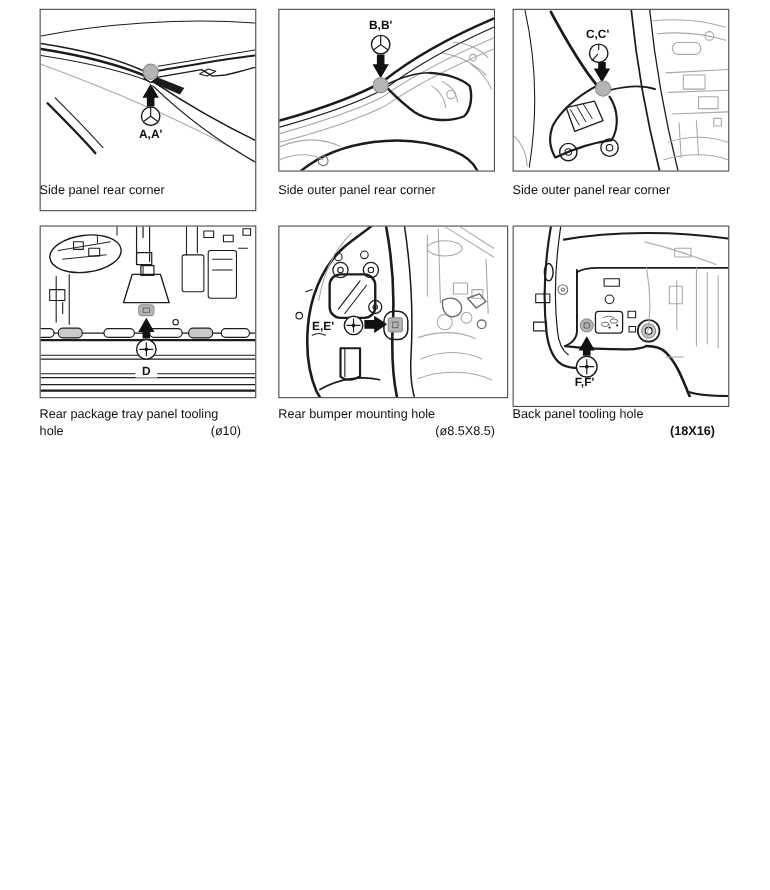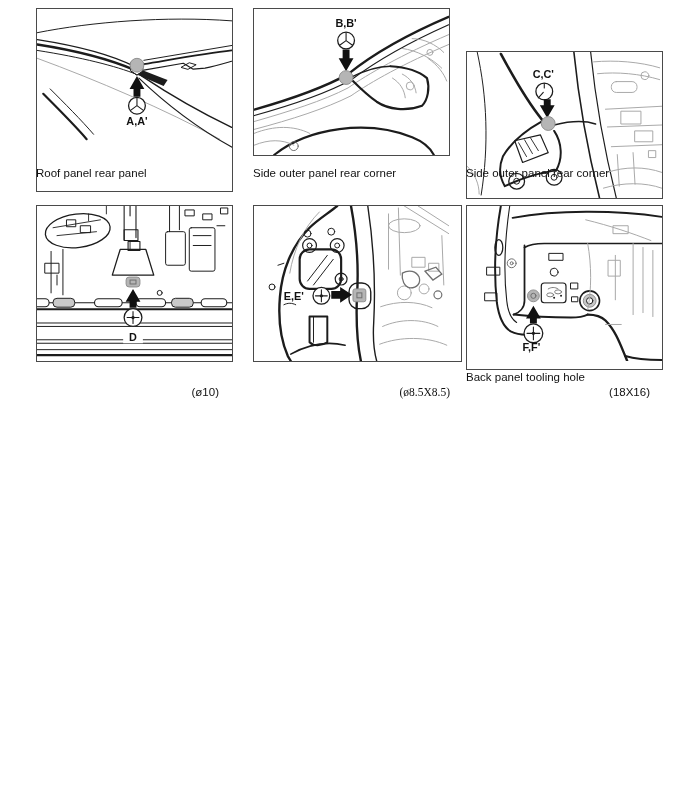--- a/index.html
+++ b/index.html
@@ -86,21 +86,21 @@
     <text class="mlabel" x="93" y="18">B,B'</text>
     <g>
       <circle class="skf w13" cx="93" cy="32" r="8.5"></circle>
       <path class="sk w11" d="M93,24 V32 M93,32 L86.5,36.8 M93,32 L99.5,36.8"></path>
     </g>
     <path class="fa" d="M93,63 l-7.5,-13 l4,0 l0,-9 l7,0 l0,9 l4,0 z"></path>
     <circle class="fdot" cx="93" cy="69.5" r="7"></circle>
   </svg>
 </figure>
 
-<figure class="panel" style="left:466px;top:8px;width:197px;height:148px;margin-top:43px;">
+<figure class="panel" style="left:466px;top:8px;width:197px;height:148px;">
   <svg width="195" height="146" viewBox="0 0 197 148">
     <g>
       <path class="sk w1" d="M10,0 C20,45 22,95 14,145"></path>
       <path class="sk w26" d="M34,2 C48,28 62,52 76,69"></path>
       <path class="sk w16" d="M88,74 C104,70 118,69 130,73"></path>
       <path class="sk w2" d="M76,70 C58,80 44,92 36,106 C32,116 32,126 38,136 C55,128 74,122 90,120 C97,108 96,92 88,80"></path>
       <path class="sk w12" d="M48,90 L74,84 L82,102 L56,112 z"></path>
       <path class="sk w09" d="M52,92 L60,106 M58,89 L66,103 M64,87 L72,100"></path>
       <circle class="sk w13" cx="50" cy="131" r="8"></circle>
         <circle class="sk w1" cx="50" cy="131" r="3"></circle>
@@ -268,31 +268,33 @@
     <g>
       <circle class="skf w13" cx="67" cy="129" r="9.5"></circle>
       <path class="sk w11" d="M67,122.5 V135.5 M60.5,129 H73.5"></path>
       <circle class="fk" cx="67" cy="129" r="1.7"></circle>
     </g>
     <text class="mlabel" x="65" y="147">F,F'</text>
   </svg>
 </figure>
 
 <div class="caption" style="left:36px;top:166px;width:197px;">
-  <span class="cap-main">Roof panel rear panel</span>
+  <span class="cap-main">Side panel rear corner</span>
 </div>
 <div class="caption" style="left:253px;top:166px;width:197px;">
   <span class="cap-main">Side outer panel rear corner</span>
 </div>
 <div class="caption" style="left:466px;top:166px;width:197px;">
   <span class="cap-main">Side outer panel rear corner</span>
 </div>
 
 <div class="caption" style="left:36px;top:370px;width:197px;">
+  <span class="cap-main cap-wrap">Rear package tray panel tooling hole</span>
   <span class="cap-size" style="right:14px;margin-left:24px;">(ø10)</span>
 </div>
 <div class="caption" style="left:253px;top:370px;width:197px;">
-  <span class="cap-size" style="right:0px;font-family:Liberation Serif, serif;">(ø8.5X8.5)</span>
+  <span class="cap-main cap-wrap">Rear bumper mounting hole</span>
+  <span class="cap-size" style="right:0px;">(ø8.5X8.5)</span>
 </div>
 <div class="caption" style="left:466px;top:370px;width:197px;">
   <span class="cap-main cap-wrap">Back panel tooling hole</span>
-  <span class="cap-size" style="right:13px;">(18X16)</span>
+  <span class="cap-size" style="right:13px;font-weight:bold;">(18X16)</span>
 </div>
 
 </body></html>

